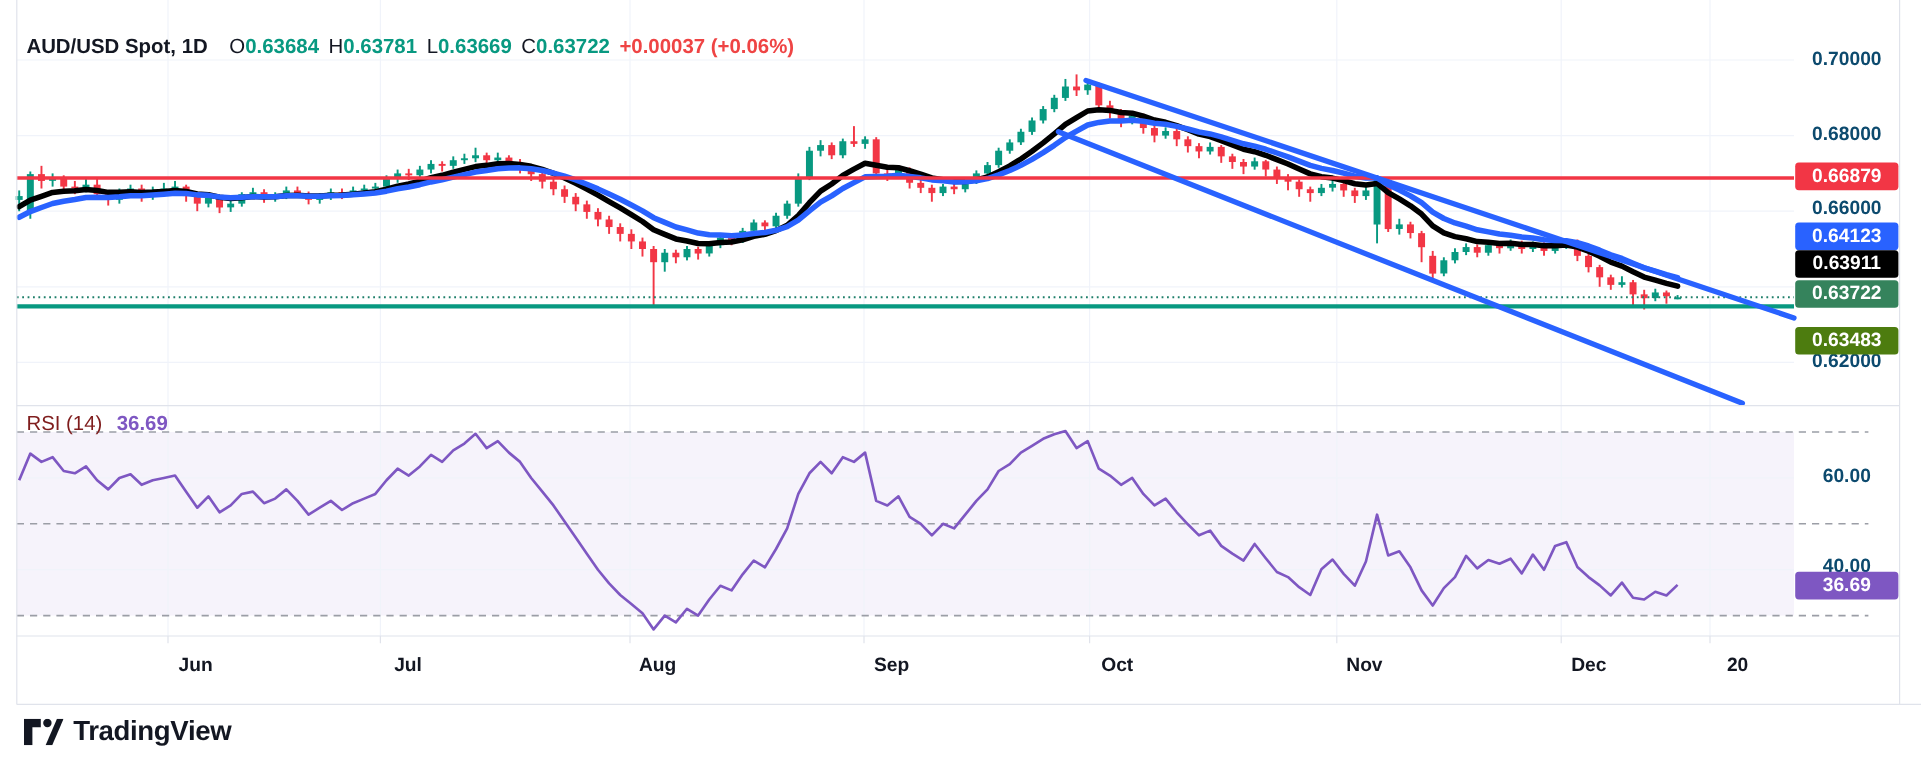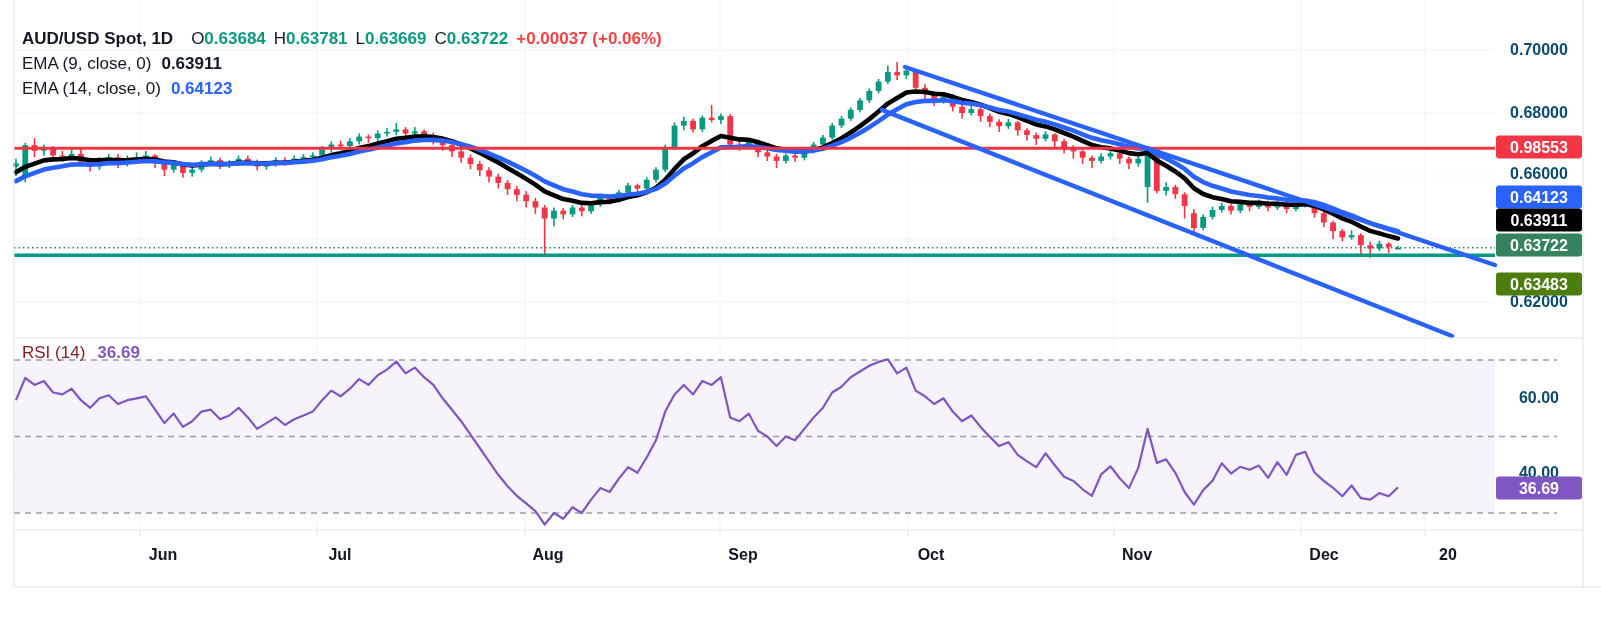--- a/index.html
+++ b/index.html
@@ -373,36 +373,32 @@
       <line x1="1583" y1="0" x2="1583" y2="587" stroke="#e0e3eb" stroke-width="1"></line>
       <line x1="14" y1="338" x2="1583" y2="338" stroke="#e0e3eb" stroke-width="1"></line>
       <line x1="14" y1="530" x2="1583" y2="530" stroke="#e0e3eb" stroke-width="1"></line>
       <line x1="14" y1="587" x2="1601" y2="587" stroke="#e0e3eb" stroke-width="1"></line>
     </svg>
 
   <div class="legend">
     <div class="legend-row">
       <span class="sym">AUD/USD Spot, 1D</span><span class="oletter">O</span><span class="oval">0.63684</span><span class="oletter">H</span><span class="oval">0.63781</span><span class="oletter">L</span><span class="oval">0.63669</span><span class="oletter">C</span><span class="oval">0.63722</span><span class="chg">+0.00037 (+0.06%)</span>
     </div>
-    <div id="indicator-rows">
-        <div class="legend-row"><span class="ind-label">EMA (9, close, 0)</span><span class="ind-val" style="color: rgb(19, 23, 34);">0.63911</span></div>
-        <div class="legend-row"><span class="ind-label">EMA (14, close, 0)</span><span class="ind-val" style="color: rgb(41, 98, 255);">0.64123</span></div>
-      </div>
   </div>
 
   <div class="rsi-legend">
     <span class="rsi-name">RSI (14)</span><span class="rsi-val">36.69</span>
   </div>
 
   <div id="price-axis">
       <div class="axis-label" style="top: 50px;">0.70000</div>
       <div class="axis-label" style="top: 113px;">0.68000</div>
       <div class="axis-label" style="top: 174px;">0.66000</div>
       <div class="axis-label" style="top: 302px;">0.62000</div>
-      <div class="axis-badge" style="top: 147px; background: rgb(242, 54, 69);">0.98553</div>
+      <div class="axis-badge" style="top: 147px; background: rgb(242, 54, 69);">0.66879</div>
       <div class="axis-badge" style="top: 197px; background: rgb(41, 98, 255);">0.64123</div>
       <div class="axis-badge" style="top: 220px; background: rgb(0, 0, 0);">0.63911</div>
       <div class="axis-badge" style="top: 245px; background: rgb(53, 131, 92);">0.63722</div>
       <div class="axis-badge" style="top: 284px; background: #4d7c0f;">0.63483</div>
     </div>
   <div id="rsi-axis">
       <div class="axis-label" style="top: 398px;">60.00</div>
       <div class="axis-label" style="top: 473px;">40.00</div>
       <div class="axis-badge" style="top: 488px; background: rgb(126, 87, 194);">36.69</div>
     </div>
@@ -410,13 +406,21 @@
       <div class="time-label" style="left: 140px;">Jun</div>
       <div class="time-label" style="left: 317px;">Jul</div>
       <div class="time-label" style="left: 525px;">Aug</div>
       <div class="time-label" style="left: 720px;">Sep</div>
       <div class="time-label" style="left: 908px;">Oct</div>
       <div class="time-label" style="left: 1114px;">Nov</div>
       <div class="time-label" style="left: 1301px;">Dec</div>
       <div class="time-label" style="left: 1425px;">20</div>
     </div>
 
+  <div class="footer">
+    <svg width="33" height="22" viewBox="0 0 33 22">
+      <path d="M0 0 h14 v7 h-7 v15 h-7 z" fill="#131722"></path>
+      <circle cx="19.5" cy="3.5" r="3.5" fill="#131722"></circle>
+      <path d="M18 22 L27.5 0 H33 L23.5 22 z" fill="#131722"></path>
+    </svg>
+    <span class="brand-text">TradingView</span>
+  </div>
 </div>
 
 </body></html>

